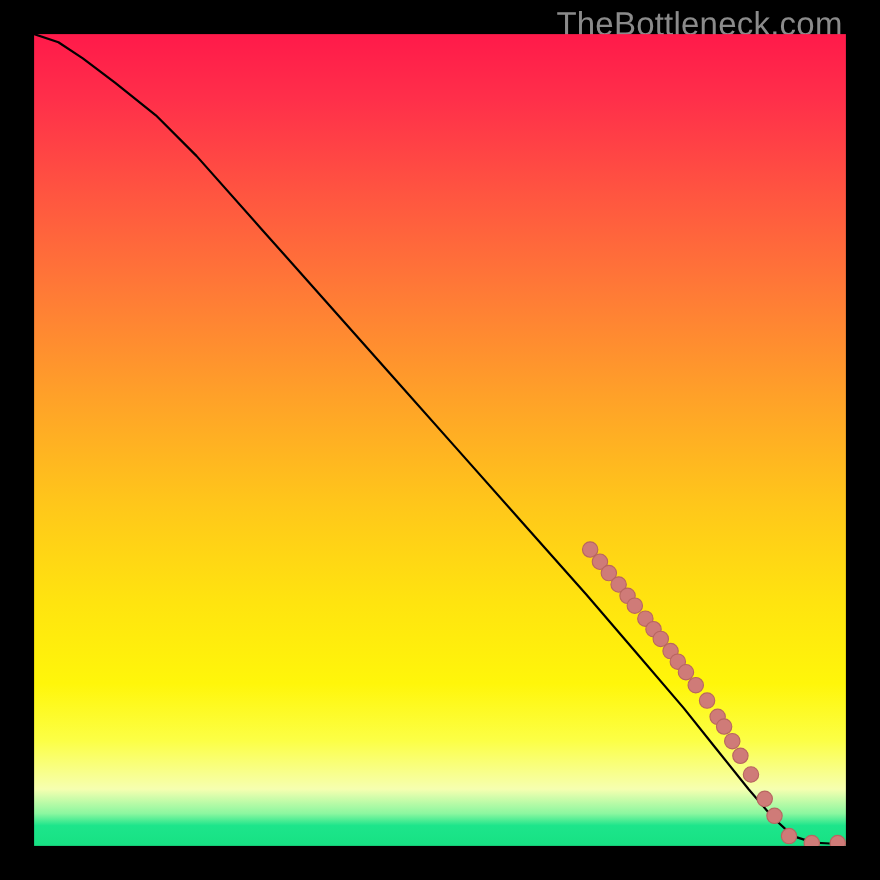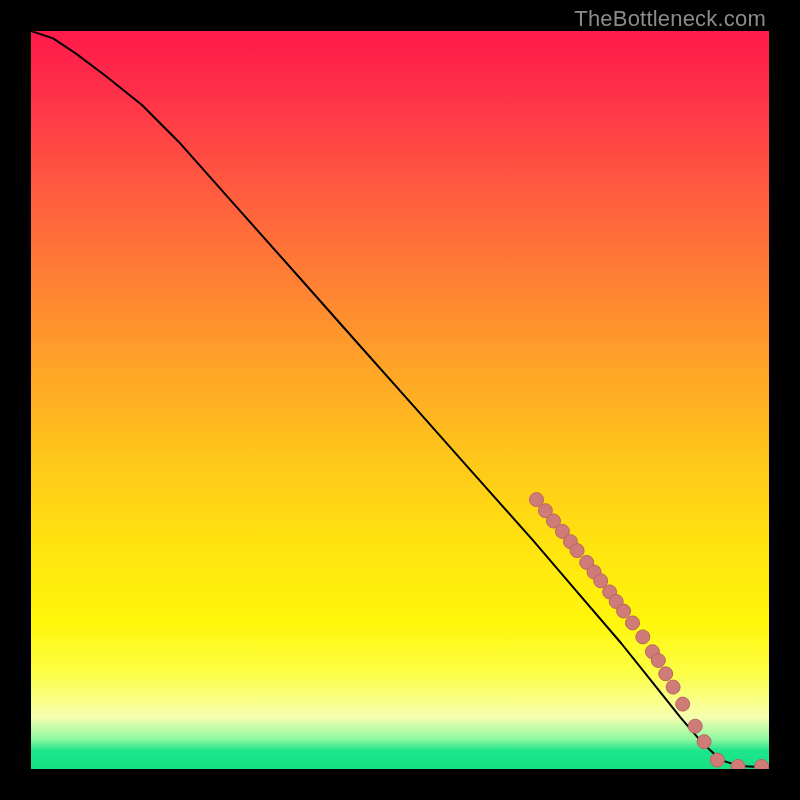--- a/index.html
+++ b/index.html
@@ -44,21 +44,21 @@
       #1de58b 97.5%,
       #19e386 99%,
       #17e083 100%
     );
   }
   .watermark {
     position: absolute;
     top: 6px;
     right: 34px;
     color: #8b8b8b;
-    font-size: 22px;
+    font-size: 30px;
     font-weight: 400;
     letter-spacing: 0.2px;
     user-select: none;
   }
   svg.lines {
     position: absolute;
     inset: 0;
   }
 </style>
 </head>

